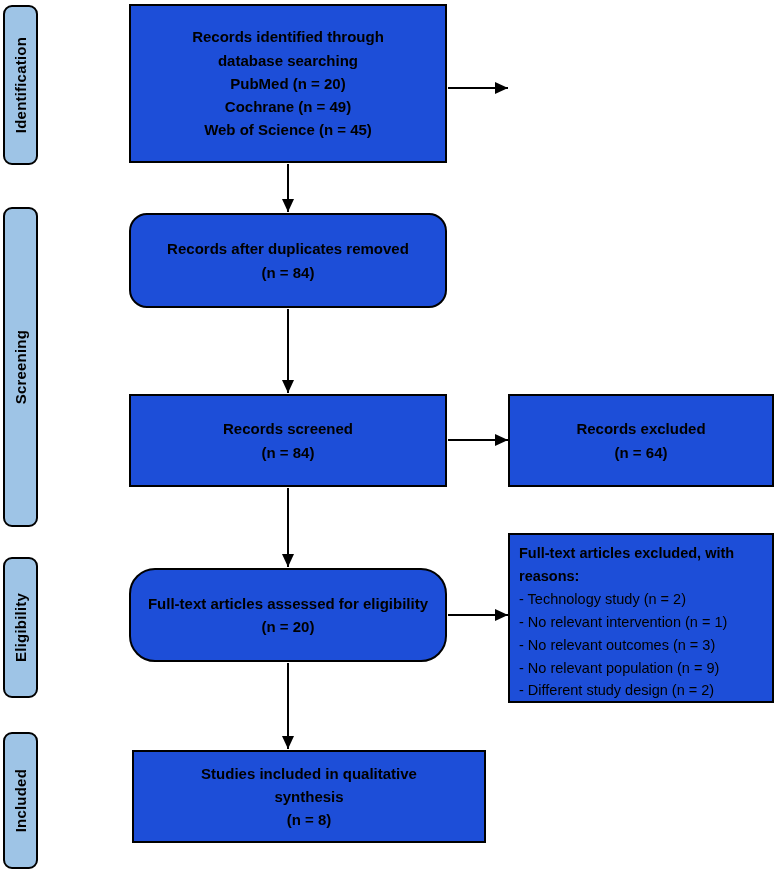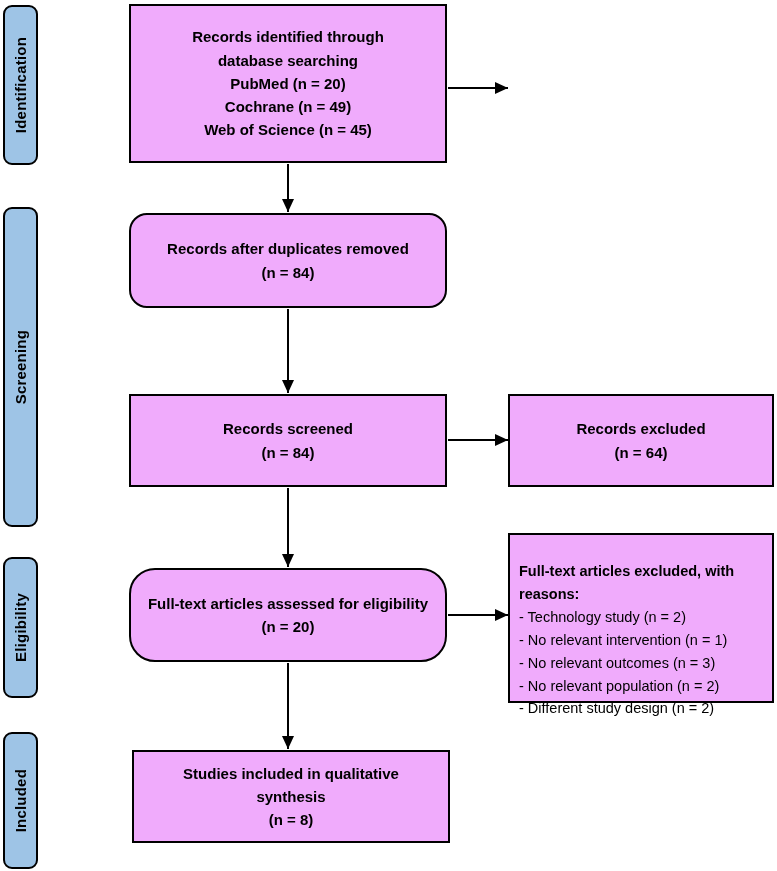--- a/index.html
+++ b/index.html
@@ -35,21 +35,21 @@
     font-weight: bold;
     font-size: 15px;
     color: #000000;
     white-space: nowrap;
     letter-spacing: 0.2px;
   }
 
   
   .box {
     position: absolute;
-    background: #f0abfc;
+    background: #1d4ed8;
     border: 2px solid #000000;
     box-sizing: border-box;
     display: flex;
     align-items: center;
     justify-content: center;
     text-align: center;
   }
   .box .box-text {
     font-weight: bold;
     font-size: 15px;
@@ -59,21 +59,21 @@
     padding: 2px 6px;
   }
 
   
   .box.reasons {
     align-items: flex-start;
     justify-content: flex-start;
     text-align: left;
   }
   .reasons-inner {
-    padding: 25px 6px 4px 9px;
+    padding: 7px 6px 4px 9px;
     font-size: 14.5px;
     line-height: 1.58;
     color: #000000;
   }
   .reasons-heading {
     font-weight: bold;
     white-space: pre-line;
   }
   .reason-item {
     display: block;
@@ -162,26 +162,26 @@
 (n = 20)</span>
   </div>
 
   <div class="box reasons" style="left:508px; top:533px; width:266px; height:170px;">
     <div class="reasons-inner">
       <span class="reasons-heading">Full-text articles excluded, with
 reasons:</span>
       <span class="reason-item">- Technology study (n = 2)</span>
       <span class="reason-item">- No relevant intervention (n = 1)</span>
       <span class="reason-item">- No relevant outcomes (n = 3)</span>
-      <span class="reason-item">- No relevant population (n = 2)</span>
+      <span class="reason-item">- No relevant population (n = 9)</span>
       <span class="reason-item">- Different study design (n = 2)</span>
     </div>
   </div>
 
-  <div class="box" style="left:132px; top:750px; width:318px; height:93px;text-align:center;">
+  <div class="box" style="left:132px; top:750px; width:354px; height:93px;text-align:center;">
     <span class="box-text">Studies included in qualitative
 synthesis
 (n = 8)</span>
   </div>
 
   <div class="varrow" style="left:287px; top:164px; height:48px;"></div>
   <div class="varrow" style="left:287px; top:309px; height:84px;"></div>
   <div class="varrow" style="left:287px; top:488px; height:79px;"></div>
   <div class="varrow" style="left:287px; top:663px; height:86px;"></div>
 

